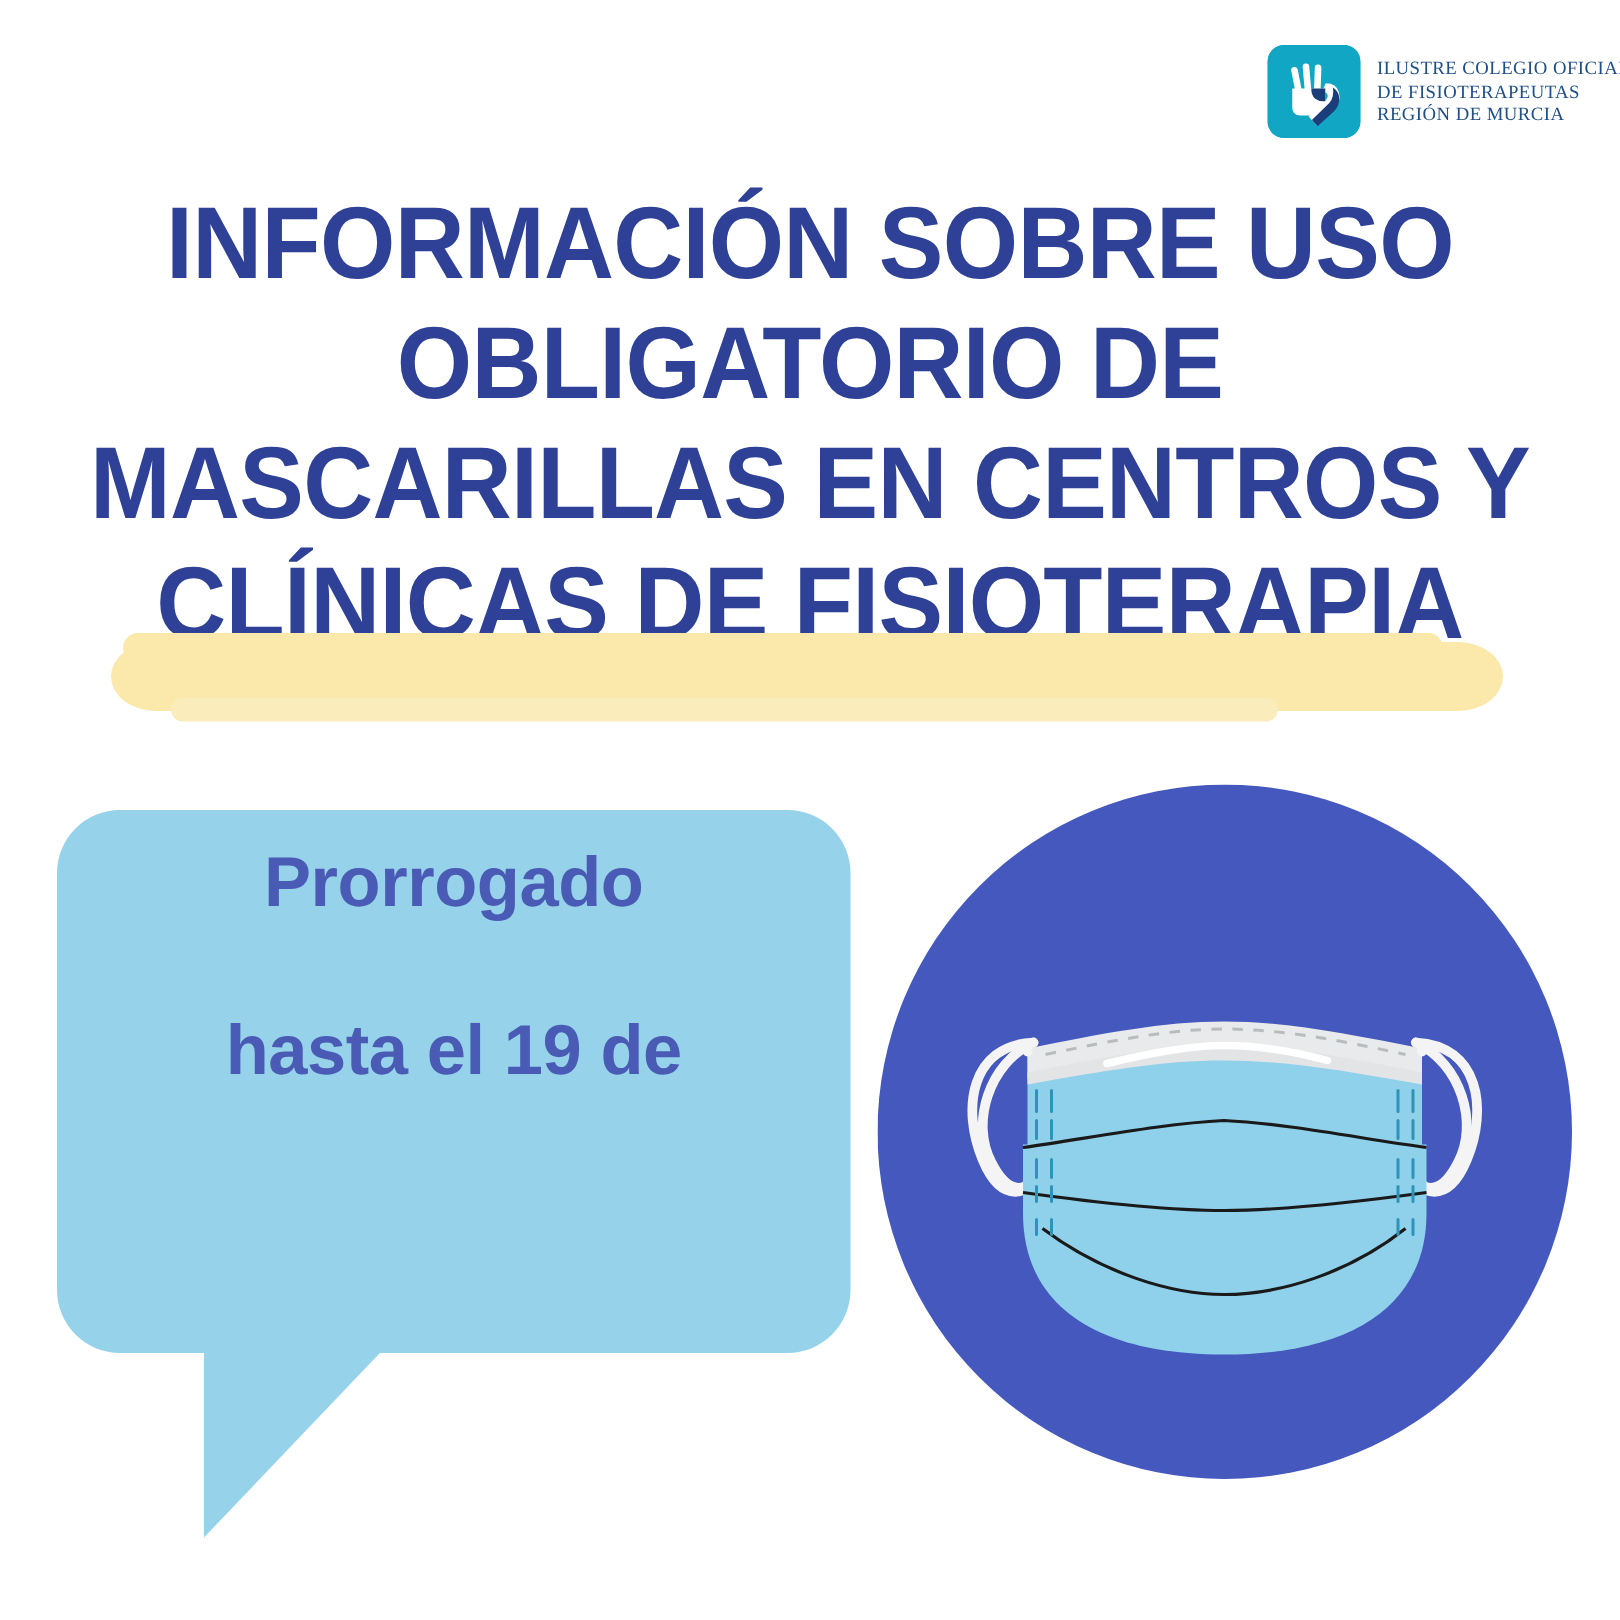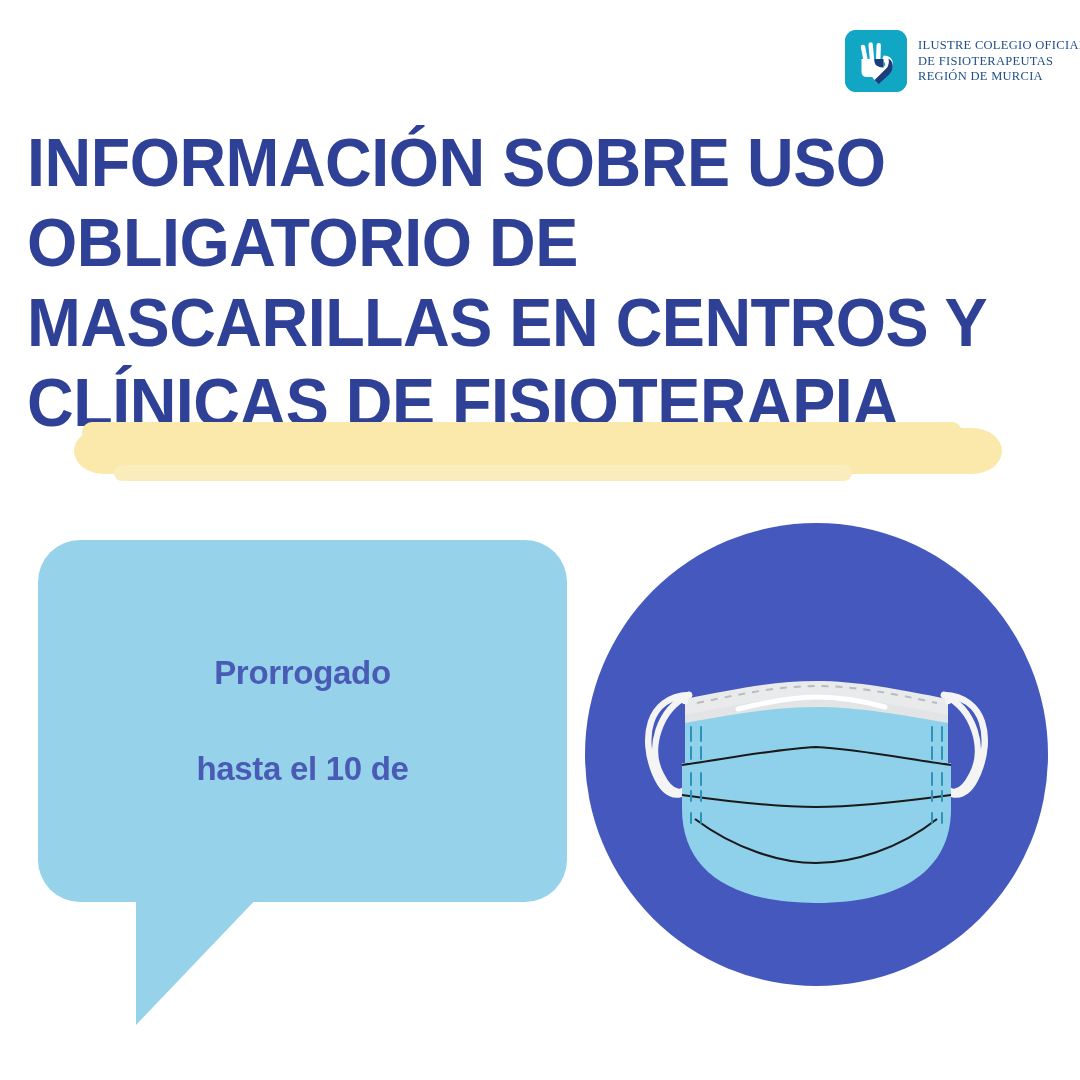--- a/index.html
+++ b/index.html
@@ -51,21 +51,21 @@
     white-space: nowrap;
   }
   .brand-text div { display: block; }
 
   
   .title-block {
     position: absolute;
     top: 122px;
     left: 0;
     width: 1080px;
-    text-align: left;
+    text-align: center;
   }
   .title-line {
     position: relative;
     display: block;
     color: #2e4196;
     font-family: "Liberation Sans", sans-serif;
     font-weight: bold;
     font-size: 68px;
     line-height: 80px;
     letter-spacing: -0.5px;
@@ -133,26 +133,26 @@
   }
   .bubble-text {
     position: absolute;
     left: 0;
     top: 0;
     width: 529px;
     height: 362px;
     display: flex;
     flex-direction: column;
     align-items: center;
-    justify-content: center;
-    gap: 0;
+    justify-content: flex-start;
+    gap: 16px;
     color: #4a5bb5;
     font-family: "Liberation Sans", sans-serif;
     font-weight: bold;
-    font-size: 33px;
+    font-size: 47px;
     line-height: 96px;
     text-align: center;
     letter-spacing: -0.3px;
     white-space: nowrap;
   }
 
   
   .mask-circle {
     position: absolute;
     left: 585px;
@@ -198,21 +198,21 @@
     <div class="title-line"><span>OBLIGATORIO DE</span></div>
     <div class="title-line"><span>MASCARILLAS EN CENTROS Y</span></div>
     <div class="title-line"><span>CLÍNICAS DE FISIOTERAPIA</span></div>
   </div>
 
   <div class="bubble-wrap">
     <div class="bubble-body"></div>
     <div class="bubble-tail"></div>
     <div class="bubble-text">
       <div>Prorrogado</div>
-      <div>hasta el 10 de</div>
+      <div>hasta el 19 de</div>
     </div>
   </div>
 
   <div class="mask-circle">
     <svg viewBox="0 0 463 463" xmlns="http://www.w3.org/2000/svg">
       <circle cx="231.5" cy="231.5" r="231.5" fill="#4458bd"></circle>
 
       <g fill="none" stroke="#f4f4f4" stroke-width="6.5" stroke-linecap="round">
         <path d="M104 172 C 62 174, 56 216, 70 250 C 84 284, 104 268, 100 266"></path>
         <path d="M104 172 C 74 186, 62 226, 76 252 C 88 276, 100 268, 100 266"></path>

